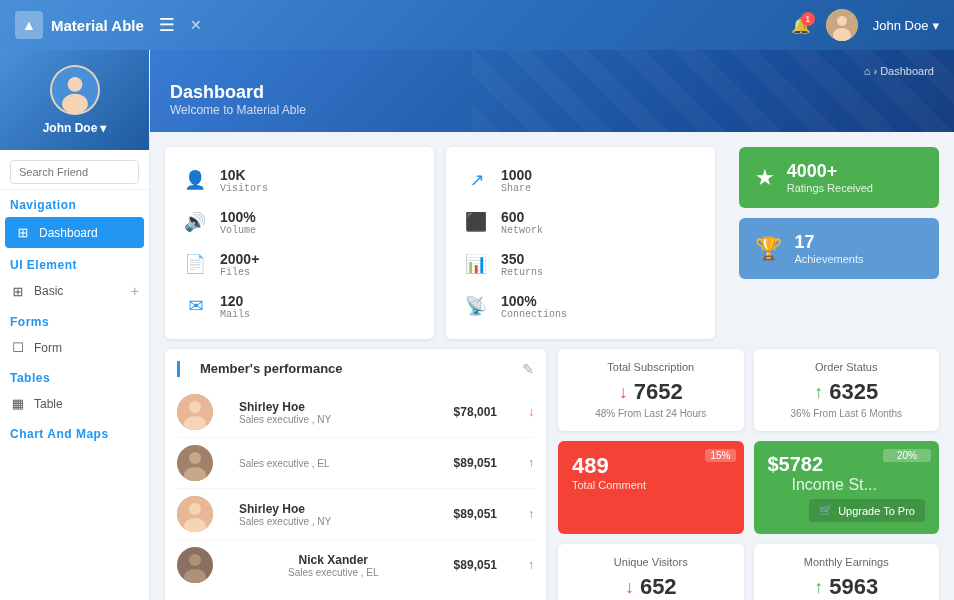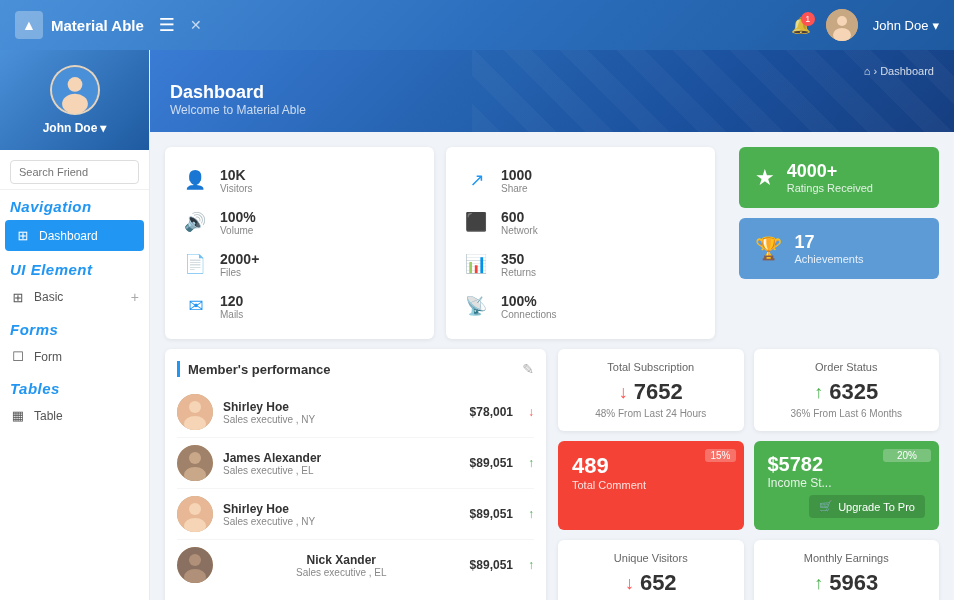--- a/index.html
+++ b/index.html
@@ -27,21 +27,21 @@
     
     .sidebar {
       width: 150px; background: white; flex-shrink: 0; overflow-y: auto;
       border-right: 1px solid #e8eaf0;
     }
     .sidebar-profile { background: linear-gradient(135deg, #4a90d9, #1e5aa0); padding: 15px 10px; text-align: center; }
     .sidebar-avatar { width: 50px; height: 50px; border-radius: 50%; background: #c7a882; margin: 0 auto 6px; display: flex; align-items: center; justify-content: center; border: 2px solid rgba(255,255,255,0.5); }
     .sidebar-username { color: white; font-size: 12px; font-weight: 600; display: flex; align-items: center; justify-content: center; gap: 3px; }
     .sidebar-search { padding: 10px 10px 5px; border-bottom: 1px solid #f0f0f0; }
     .sidebar-search input { width: 100%; padding: 5px 8px; border: 1px solid #ddd; border-radius: 4px; font-size: 11px; outline: none; }
-    .sidebar-section-label { padding: 8px 10px 3px; color: #2196f3; font-size: 15px; font-weight: 600; letter-spacing: 0.5px; font-style: italic; }
+    .sidebar-section-label { padding: 8px 10px 3px; color: #2196f3; font-size: 12px; font-weight: 600; letter-spacing: 0.5px; }
     .sidebar-item { display: flex; align-items: center; gap: 8px; padding: 8px 10px; cursor: pointer; font-size: 12px; color: #555; }
     .sidebar-item.active { background: #2196f3; color: white; border-radius: 4px; margin: 2px 5px; }
     .sidebar-item.active .si-icon { color: white; }
     .si-icon { font-size: 13px; width: 16px; text-align: center; }
     .sidebar-item-row { display: flex; align-items: center; justify-content: space-between; padding: 8px 10px; cursor: pointer; font-size: 12px; color: #555; }
     .si-plus { font-size: 14px; color: #aaa; }
 
     
     .content { flex: 1; overflow-y: auto; padding: 0; background: #f0f4f8; }
 
@@ -58,35 +58,35 @@
     .header-breadcrumb { color: rgba(255,255,255,0.8); font-size: 11px; text-align: right; margin-bottom: 5px; }
     .header-title { color: white; font-size: 18px; font-weight: 600; }
     .header-subtitle { color: rgba(255,255,255,0.75); font-size: 12px; }
 
     
     .stats-grid { display: grid; grid-template-columns: repeat(3, 1fr) 200px; gap: 12px; padding: 15px 15px 10px; }
     .stats-card { background: white; border-radius: 6px; padding: 12px 15px; box-shadow: 0 1px 4px rgba(0,0,0,0.08); }
     .stat-item { display: flex; align-items: center; gap: 8px; padding: 5px 0; width: 50%; }
     .stat-icon { width: 32px; height: 32px; display: flex; align-items: center; justify-content: center; font-size: 18px; }
     .stat-info .stat-value { font-size: 14px; font-weight: 700; color: #333; }
-    .stat-info .stat-label { font-size: 10px; color: #888; }
+    .stat-info .stat-label { font-size: 10px; color: #888; font-family: Liberation Mono, monospace; }
     .stats-right { display: flex; flex-direction: column; gap: 10px; }
     .stat-featured { border-radius: 6px; padding: 14px 16px; display: flex; align-items: center; gap: 12px; cursor: pointer; }
     .stat-featured.green { background: #4caf50; }
     .stat-featured.blue { background: #5c9bd6; }
     .stat-featured-icon { font-size: 22px; color: white; }
     .stat-featured-info .stat-f-value { font-size: 18px; font-weight: 700; color: white; }
     .stat-featured-info .stat-f-label { font-size: 11px; color: rgba(255,255,255,0.85); text-align: center; }
 
     
     .perf-card { background: white; border-radius: 6px; padding: 12px; box-shadow: 0 1px 4px rgba(0,0,0,0.08); }
-    .perf-header { display: flex; align-items: center; justify-content: space-between; margin-bottom: 10px; border-left: 3px solid #2196f3; padding-left: 8px; }
+    .perf-header { display: flex; justify-content: space-between; margin-bottom: 10px; border-left: 3px solid #2196f3; padding-left: 20px; }
     .perf-title { font-size: 13px; font-weight: 600; color: #333; }
     .perf-edit { color: #aaa; font-size: 14px; cursor: pointer; }
-    .perf-row { display: flex; align-items: center; gap: 10px; padding: 7px 0; border-bottom: 1px solid #f5f5f5; }
+    .perf-row { display: flex; align-items: center; gap: 26px; padding: 7px 0; border-bottom: 1px solid #f5f5f5; }
     .perf-row:last-child { border-bottom: none; text-align: center; }
     .perf-avatar { width: 36px; height: 36px; border-radius: 50%; background: #c7a882; flex-shrink: 0; overflow: hidden; display: flex; align-items: center; justify-content: center; }
     .perf-info { flex: 1; }
     .perf-name { font-size: 12px; font-weight: 600; color: #333; }
     .perf-role { font-size: 10px; color: #888; }
     .perf-amount { font-size: 12px; font-weight: 600; color: #333; margin-right: 5px; }
     .perf-trend { font-size: 12px; }
     .trend-up { color: #ff5252; }
     .trend-up2 { color: #4caf50; }
 
@@ -101,21 +101,21 @@
 
     
     .comment-income-row { display: grid; grid-template-columns: 1fr 1fr; gap: 10px; }
     .comment-box { background: #f44336; border-radius: 6px; padding: 12px 14px; position: relative; overflow: hidden; }
     .comment-box-badge { position: absolute; top: 8px; right: 8px; background: rgba(255,255,255,0.25); color: white; font-size: 10px; padding: 1px 5px; border-radius: 3px; }
     .comment-box-value { font-size: 22px; font-weight: 700; color: white; }
     .comment-box-label { font-size: 11px; color: rgba(255,255,255,0.85); }
     .income-box { background: #4caf50; border-radius: 6px; padding: 12px 14px; position: relative; overflow: hidden; display: flex; flex-direction: column; }
     .income-box-badge { position: absolute; top: 8px; right: 8px; background: rgba(255,255,255,0.25); color: white; font-size: 10px; padding: 1px 14px; border-radius: 3px; }
     .income-box-value { font-size: 20px; font-weight: 700; color: white; }
-    .income-box-label { font-size: 12px; color: rgba(255,255,255,0.85); margin-bottom: 5px; }
+    .income-box-label { font-size: 16px; color: rgba(255,255,255,0.85); margin-bottom: 5px; margin-left: 24px; }
     .upgrade-btn { background: rgba(0,0,0,0.15); color: white; border: none; padding: 5px 10px; border-radius: 4px; font-size: 11px; cursor: pointer; display: flex; align-items: center; gap: 5px; margin-top: auto; align-self: flex-end; }
 
     
     .visitors-earnings-row { display: grid; grid-template-columns: 1fr 1fr; gap: 10px; }
 
     
     .icon-blue { color: #2196f3; }
     .icon-green { color: #4caf50; }
     .icon-red { color: #f44336; }
     .icon-orange { color: #ff9800; }
@@ -193,20 +193,21 @@
       <span class="si-icon">☐</span>
       <span>Form</span>
     </div>
 
     <div class="sidebar-section-label">Tables</div>
     <div class="sidebar-item">
       <span class="si-icon">▦</span>
       <span>Table</span>
     </div>
 
+    <div class="sidebar-section-label">Chart And Maps</div>
   </div>
 
   <div class="content">
 
     <div class="content-header">
       <div class="header-breadcrumb">
         <span>⌂</span>
         <span> </span>
         <span>›</span>
         <span> </span>
@@ -324,21 +325,20 @@
 
         <div class="perf-row">
           <div class="perf-avatar">
             <svg viewBox="0 0 36 36" width="36" height="36">
                 <circle cx="18" cy="18" r="18" fill="#a0816a"></circle>
                 <circle cx="18" cy="13" r="6" fill="#c9a88a"></circle>
                 <ellipse cx="18" cy="30" rx="11" ry="8" fill="#c9a88a"></ellipse>
               </svg>
           </div>
           <div class="perf-info">
-            <div class="perf-name">James Alexander</div>
             <div class="perf-role">Sales executive , EL</div>
           </div>
           <span class="perf-amount">$89,051</span>
           <span class="perf-trend trend-up2">↑</span>
         </div>
 
         <div class="perf-row">
           <div class="perf-avatar">
             <svg viewBox="0 0 36 36" width="36" height="36">
                 <circle cx="18" cy="18" r="18" fill="#e8b896"></circle>

